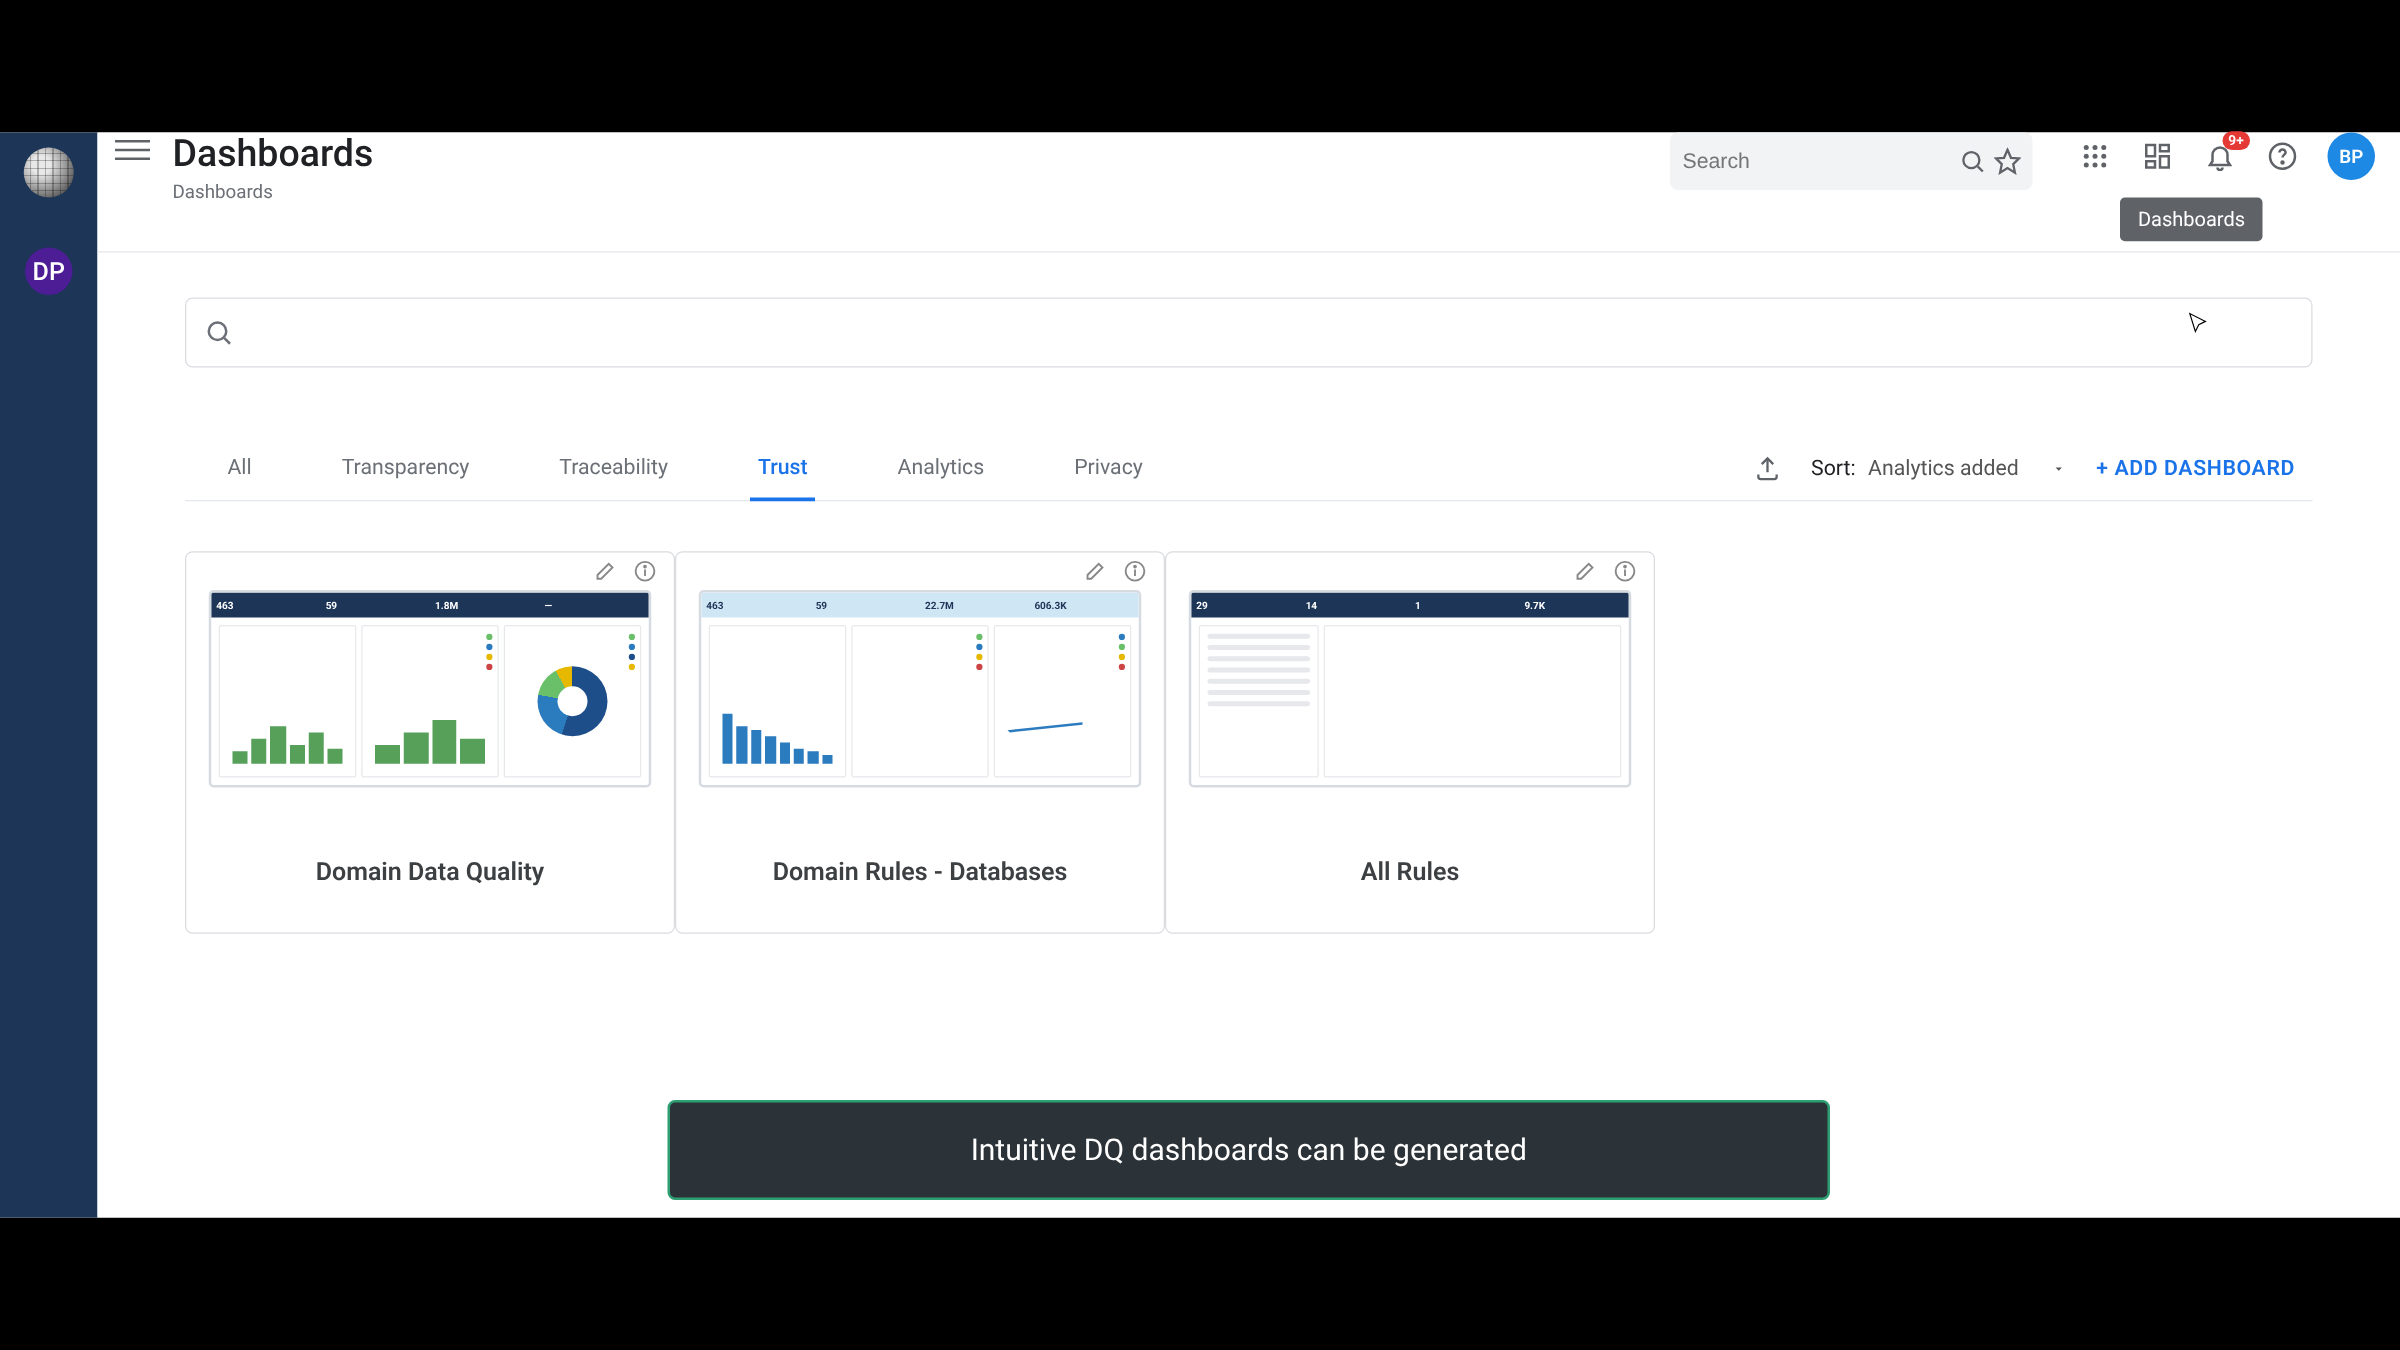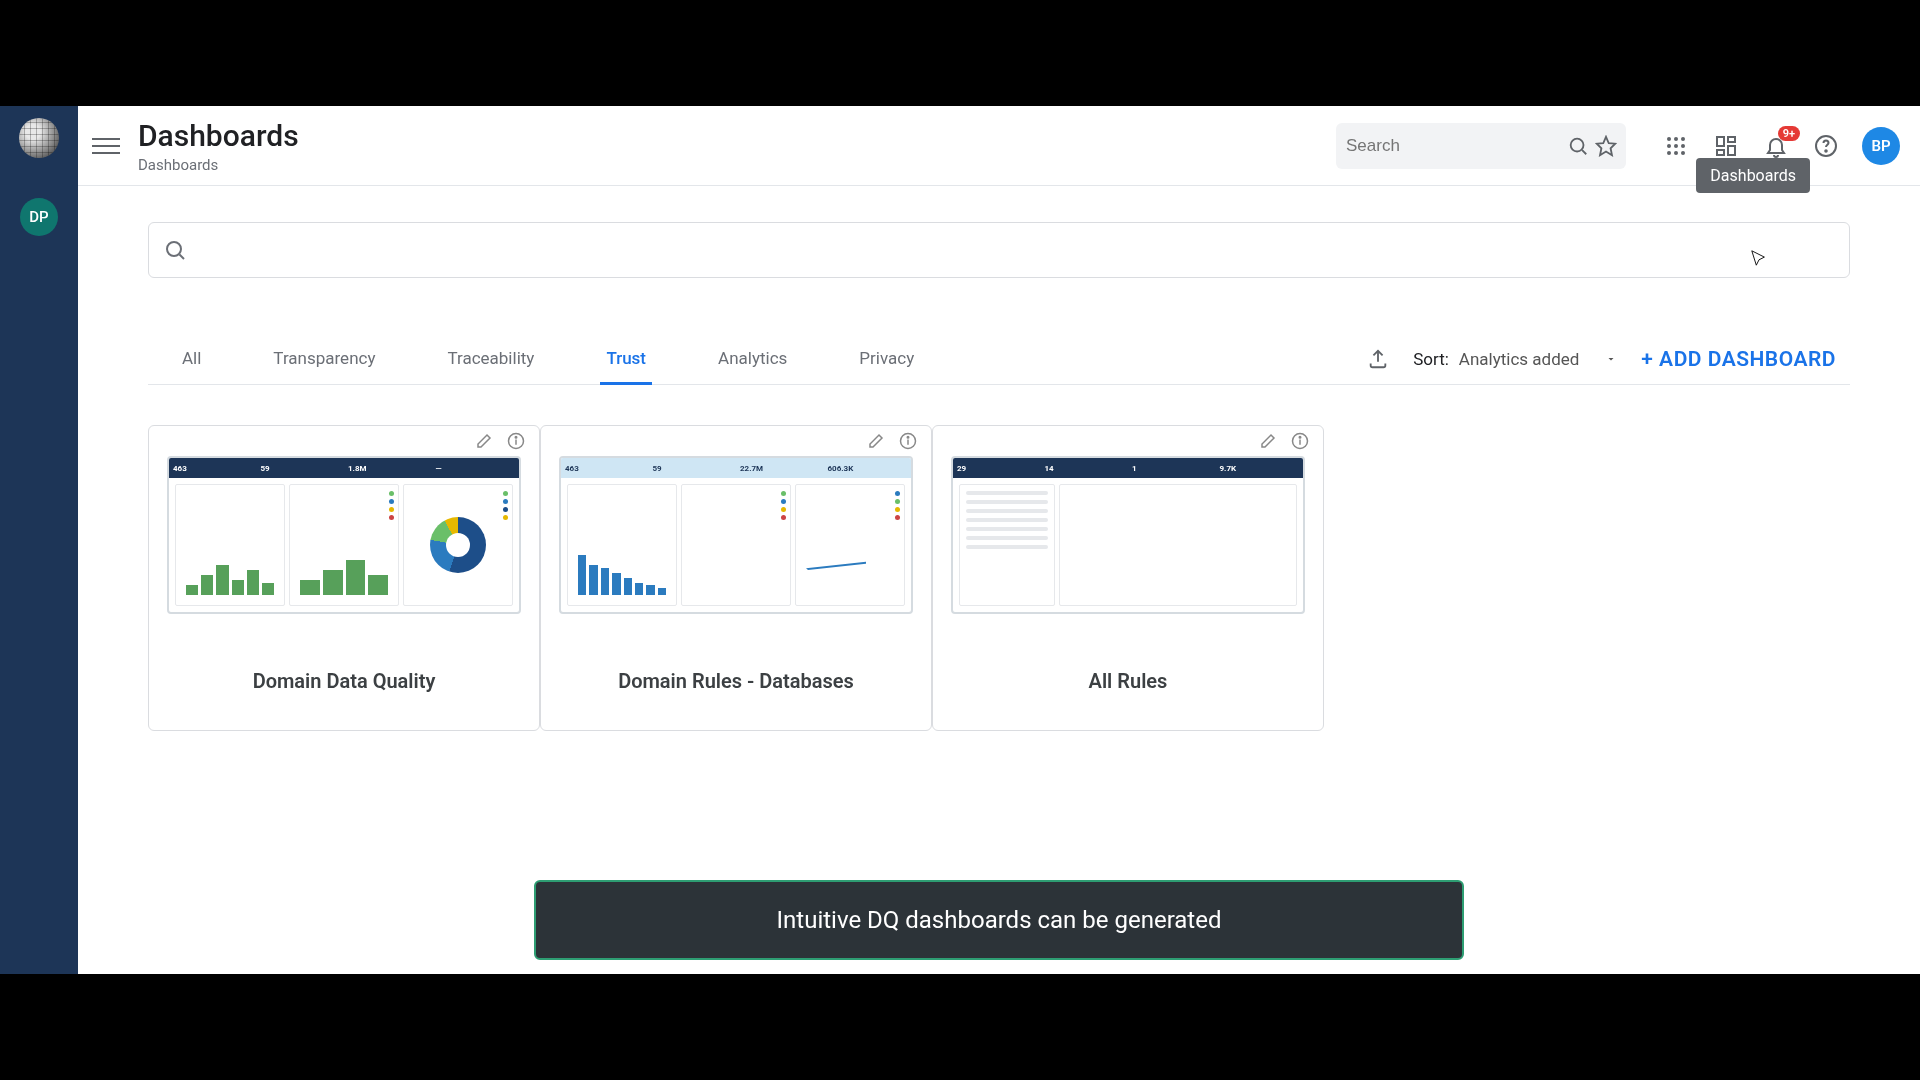--- a/index.html
+++ b/index.html
@@ -7,25 +7,25 @@
   body { background: #000; position: relative; }
 
   .letterbox-top { position: absolute; top:0; left:0; right:0; height:106px; background:#000; }
   .letterbox-bottom { position: absolute; bottom:0; left:0; right:0; height:106px; background:#000; }
 
   .app-frame { position:absolute; top:106px; left:0; width:1920px; height:868px; background:#fff; display:flex; }
 
   .sidebar { width:78px; background:#1d3557; display:flex; flex-direction:column; align-items:center; padding-top:12px; gap:40px; }
   .logo { width:40px; height:40px; border-radius:50%; background:radial-gradient(circle at 35% 35%, #e8e8e8 0 20%, #888 60%, #222 100%); position:relative; overflow:hidden; }
   .logo::before { content:""; position:absolute; inset:0; background:repeating-linear-gradient(0deg,transparent 0 5px,rgba(0,0,0,.25) 5px 6px),repeating-linear-gradient(90deg,transparent 0 5px,rgba(0,0,0,.25) 5px 6px); border-radius:50%; }
-  .side-avatar { width:38px; height:38px; border-radius:50%; background:#0f766e; color:#fff; display:flex; align-items:center; justify-content:center; font-size:15px; font-weight:500; }
+  .side-avatar { width:38px; height:38px; border-radius:50%; background:#4c1d95; color:#fff; display:flex; align-items:center; justify-content:center; font-size:20px; font-weight:500; }
 
   .main { flex:1; background:#ffffff; display:flex; flex-direction:column; }
 
-  .topbar { height:80px; border-bottom:1px solid #e3e6ea; display:flex; align-items:center; padding:0 20px 0 14px; gap:18px; }
+  .topbar { height:96px; border-bottom:1px solid #e3e6ea; display:flex; align-items:flex-start; padding:0 20px 0 14px; gap:18px; }
   .hamburger { width:28px; height:28px; display:flex; flex-direction:column; justify-content:center; gap:5px; cursor:pointer; }
   .hamburger span { height:2px; background:#5f6368; }
   .title-block { display:flex; flex-direction:column; line-height:1.2; }
   .page-title { font-size:30px; font-weight:500; color:#202124; }
   .breadcrumb { font-size:15px; color:#6b6f76; margin-top:2px; }
   .topbar-spacer { flex:1; }
   .search-top { display:flex; align-items:center; background:#f2f3f5; border-radius:6px; height:46px; padding:0 10px; width:290px; }
   .search-top input { border:none; background:transparent; outline:none; font-size:17px; color:#444; flex:1; }
   .search-top .ico { width:24px; height:24px; color:#5f6368; display:flex; align-items:center; justify-content:center; }
   .top-icons { display:flex; align-items:center; gap:22px; margin-left:18px; }
@@ -44,21 +44,21 @@
   .tab-row { display:flex; align-items:center; border-bottom:1px solid #e3e6ea; margin-top:56px; }
   .tabs { display:flex; gap:60px; padding-left:28px; }
   .tab { padding:14px 6px; font-size:17px; color:#6b6f76; cursor:pointer; border-bottom:3px solid transparent; margin-bottom:-1px; }
   .tab.active { color:#1a73e8; border-bottom-color:#1a73e8; font-weight:500; }
   .tab-spacer { flex:1; }
   .tab-actions { display:flex; align-items:center; gap:24px; padding-right:14px; }
   .export-ico { color:#5f6368; cursor:pointer; }
   .sort-wrap { display:flex; align-items:center; gap:10px; font-size:17px; }
   .sort-label { color:#202124; }
   .sort-select { display:flex; align-items:center; gap:26px; color:#555; cursor:pointer; }
-  .add-dash { color:#1a73e8; font-weight:600; letter-spacing:.5px; font-size:21px; cursor:pointer; }
+  .add-dash { color:#1a73e8; font-weight:600; letter-spacing:.5px; font-size:17px; cursor:pointer; }
 
   .cards { display:flex; margin-top:40px; }
   .card { width:392px; height:306px; border:1px solid #dadce0; border-radius:6px; display:flex; flex-direction:column; cursor:pointer; overflow:hidden; }
   .card-head { height:30px; display:flex; justify-content:flex-end; align-items:center; gap:14px; padding:0 14px; }
   .card-head .ico { color:#888; width:18px; height:18px; cursor:pointer; }
   .thumb { margin:0 18px; height:158px; border:2px solid #d5dbe0; border-radius:4px; background:#fff; display:flex; flex-direction:column; overflow:hidden; }
   .thumb .kpi-row { height:20px; display:flex; }
   .thumb .kpi { flex:1; padding:2px 4px; font-size:7px; color:#cfd7e3; display:flex; flex-direction:column; justify-content:center; }
   .thumb.dark .kpi-row { background:#1d3557; }
   .thumb.light .kpi-row { background:#cfe6f4; }

